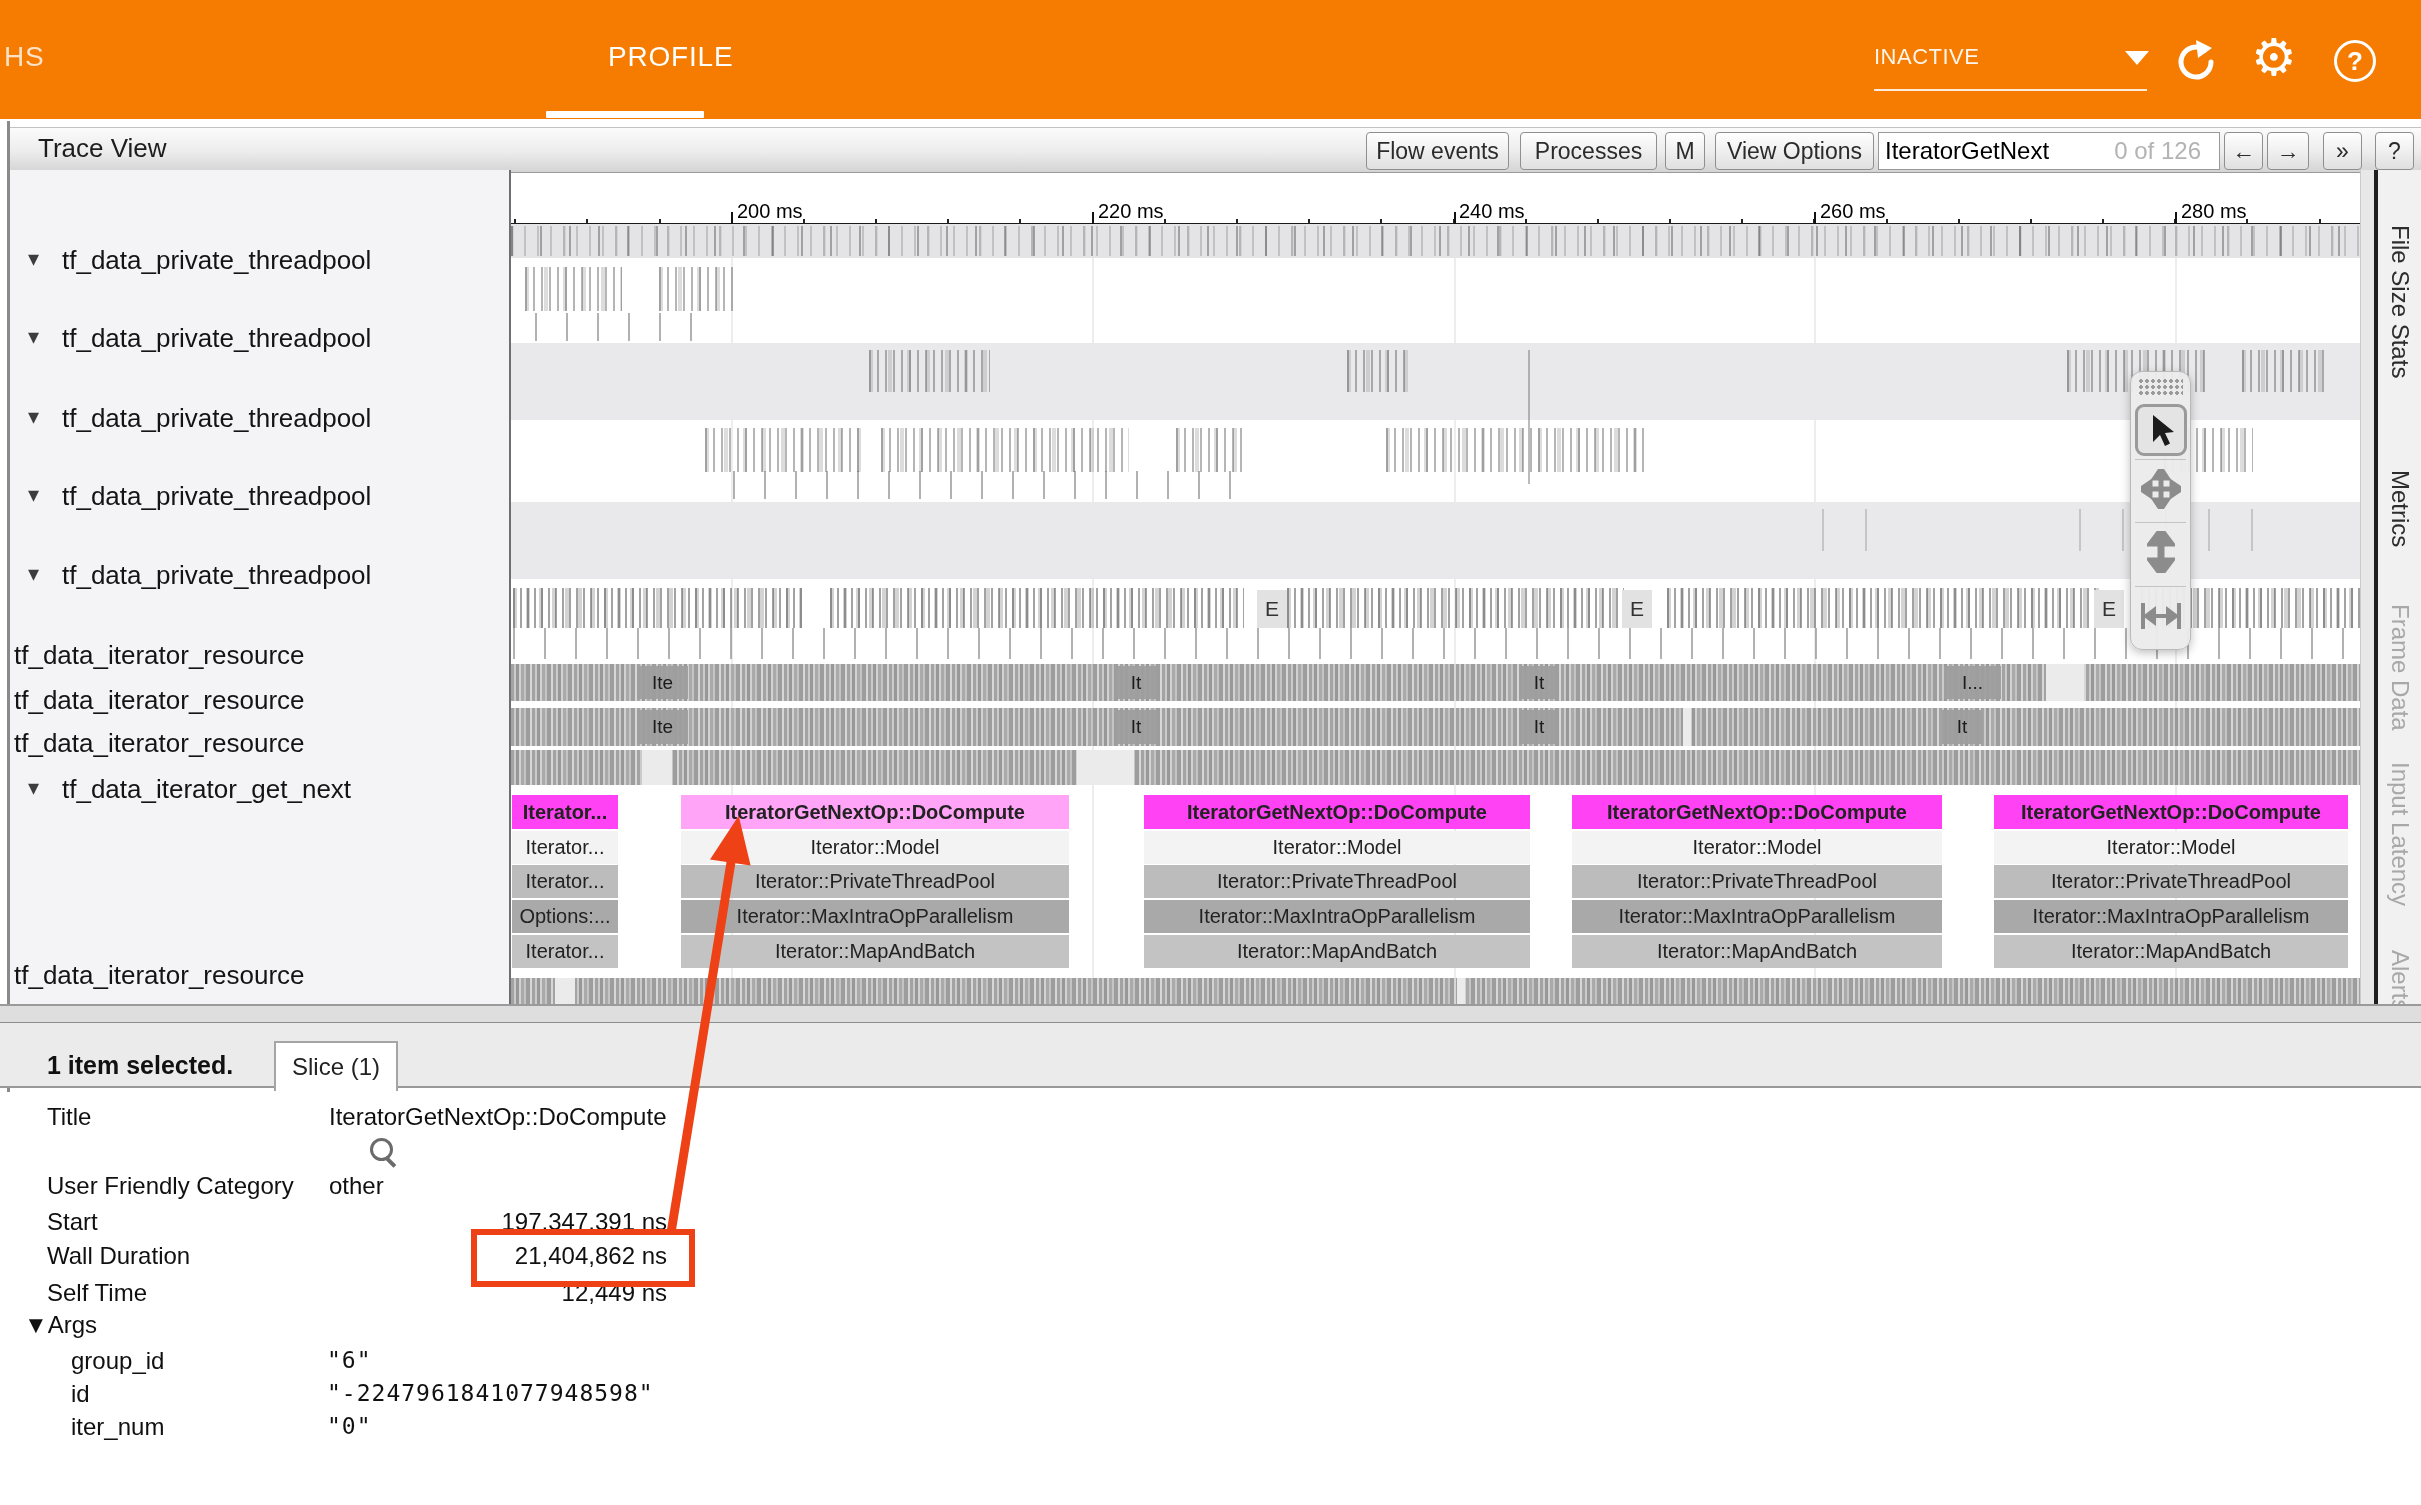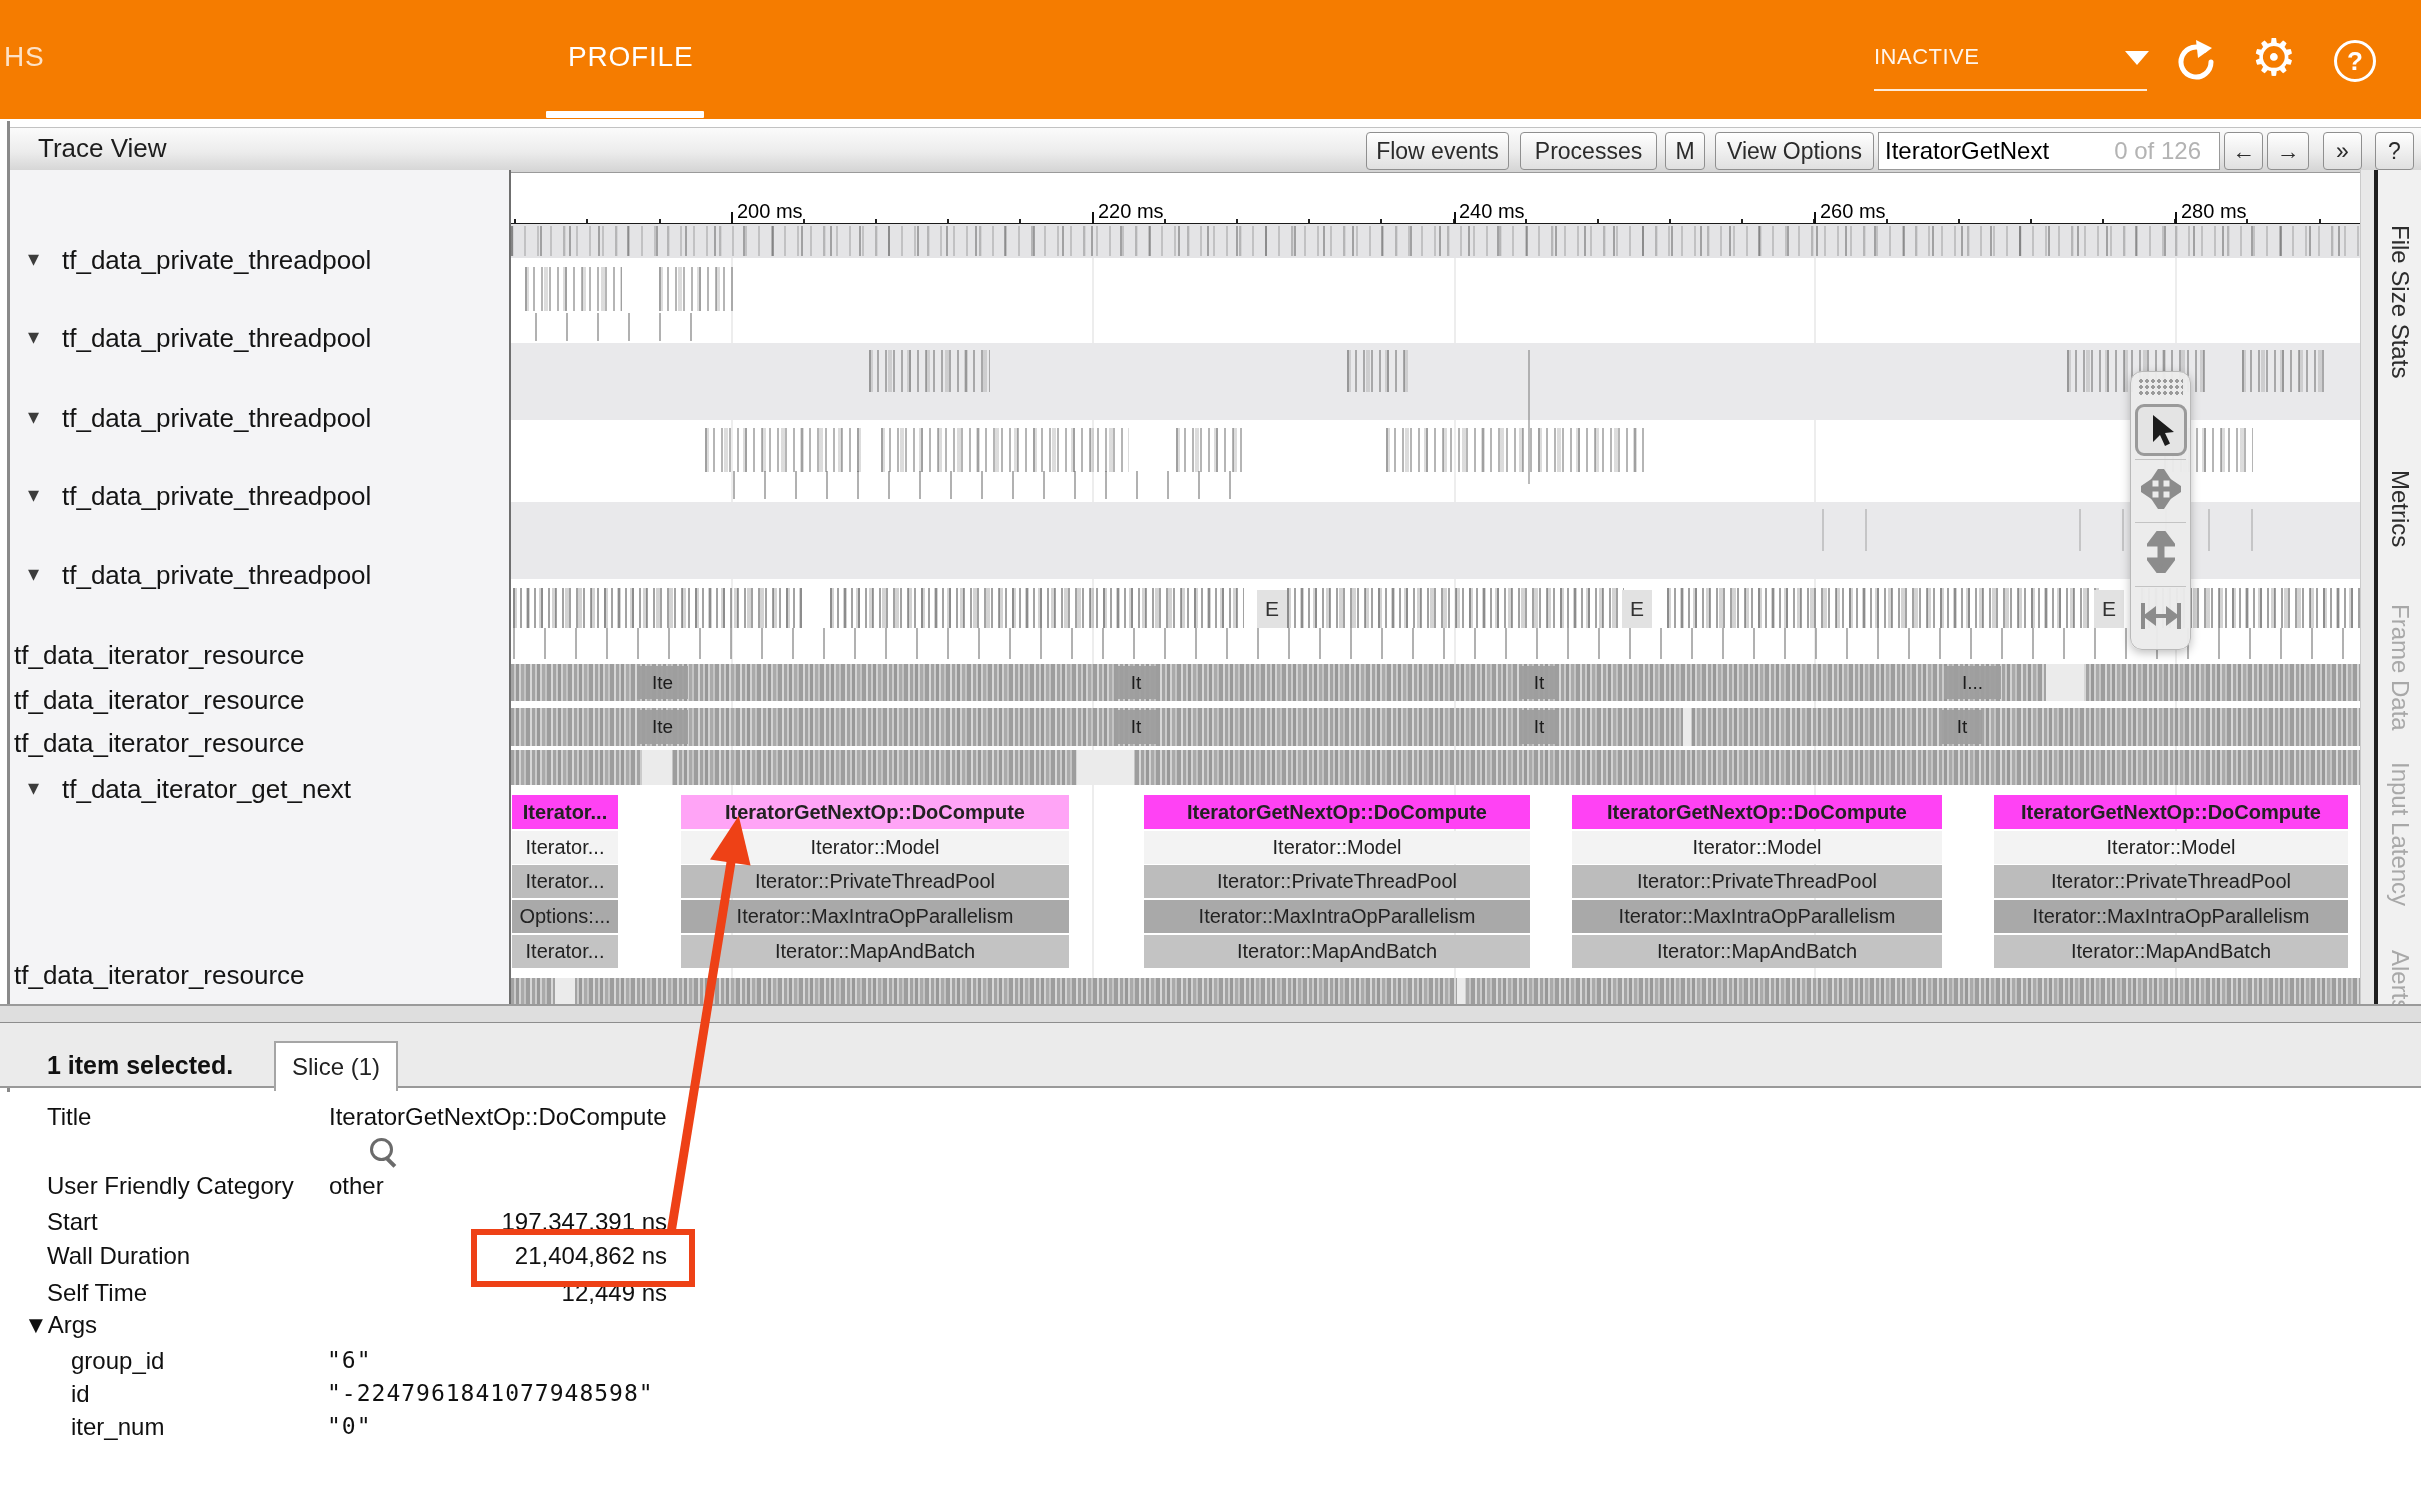--- a/index.html
+++ b/index.html
@@ -4,21 +4,21 @@
 <style>
   html,body{margin:0;padding:0;background:#fff;}
   #stage{position:relative;width:2422px;height:1506px;overflow:hidden;
          font-family:"Liberation Sans",sans-serif;background:#fff;}
   .abs{position:absolute;}
 
   
   .navbar{left:0;top:0;width:2422px;height:119px;background:#F57C00;}
   .nav-tab{top:0;height:113px;display:flex;align-items:center;
            font-size:28px;font-weight:500;letter-spacing:0.8px;color:rgba(255,255,255,.78);cursor:pointer;}
-  .nav-tab.active{color:#fff;}
+  .nav-tab.active{color:#fff;margin-left:40px;}
   .nav-underline{background:#fff;height:7px;border-radius:1px;}
   .run-select{color:rgba(255,255,255,.92);font-size:22px;letter-spacing:0.5px;}
   .run-underline{height:2px;background:rgba(255,255,255,.85);}
   .caret-down{width:0;height:0;border-left:12px solid transparent;border-right:12px solid transparent;
               border-top:14px solid #fff;}
   .help-circle{width:36px;height:36px;border:3px solid #fff;border-radius:50%;
                display:flex;align-items:center;justify-content:center;color:#fff;font-size:26px;font-weight:bold;}
   .gear{color:#fff;font-size:51px;line-height:44px;font-family:"DejaVu Sans",sans-serif;}
 
   

